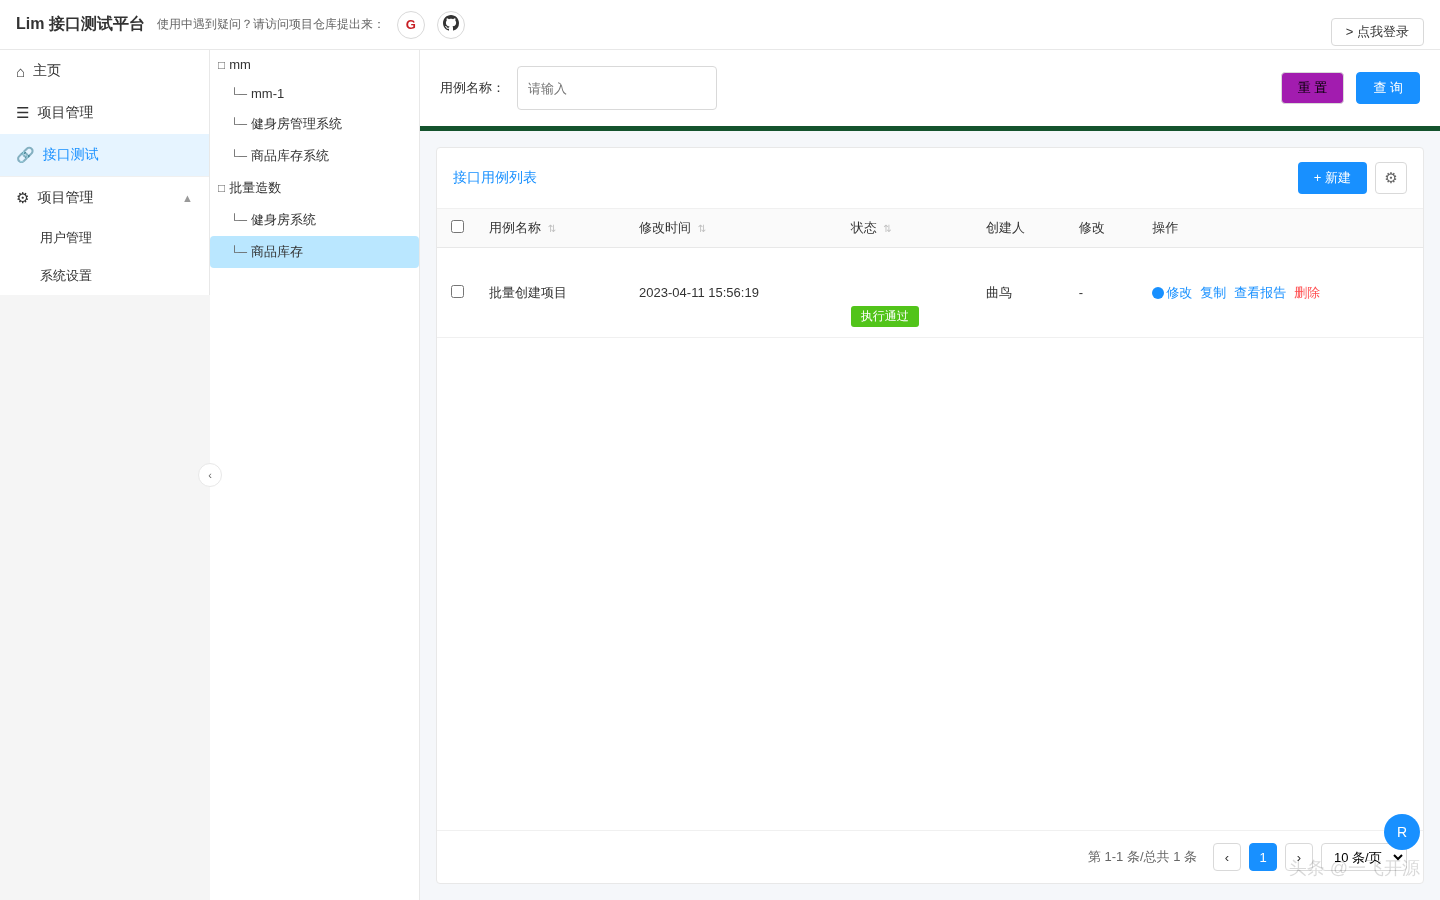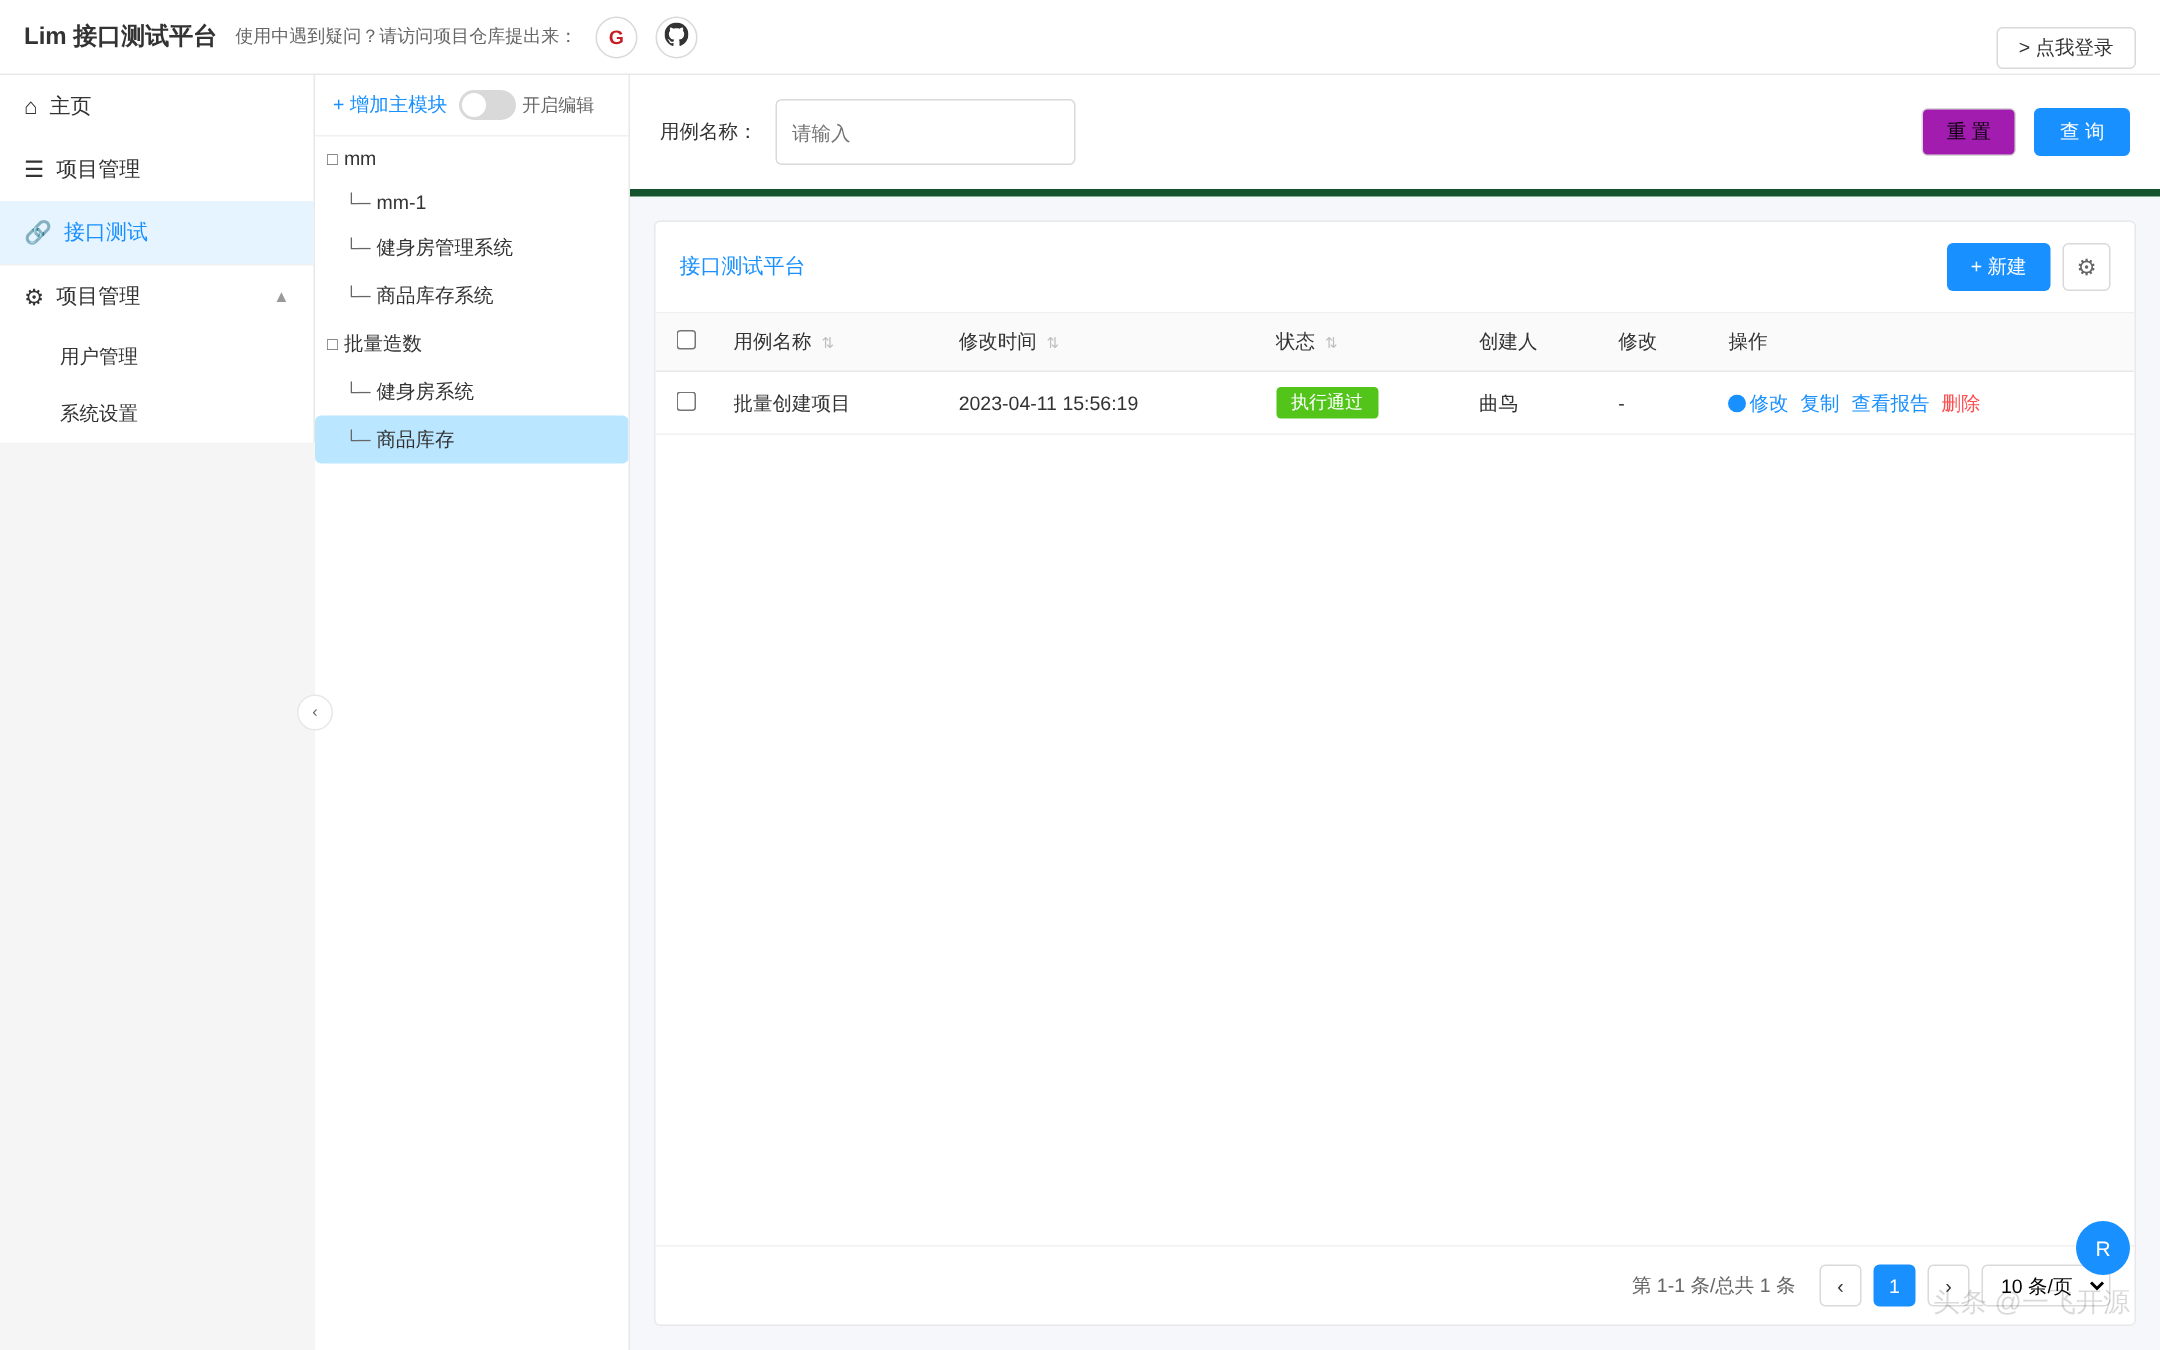--- a/index.html
+++ b/index.html
@@ -290,20 +290,21 @@
     tbody tr { border-bottom: 1px solid #f0f0f0; }
     tbody td { padding: 10px 12px; font-size: 13px; color: #333; }
 
     .checkbox-cell { width: 40px; text-align: center; }
     .status-badge {
       display: inline-block;
       padding: 2px 10px;
       border-radius: 3px;
       font-size: 12px;
       color: #fff;
+      margin-top: 48px;
     }
     .status-pass { background: #52c41a; }
     .action-links { display: flex; gap: 8px; align-items: center; }
     .action-link {
       color: #1890ff;
       cursor: pointer;
       font-size: 13px;
       display: flex; align-items: center; gap: 2px;
     }
     .action-link.danger { color: #ff4d4f; }
@@ -410,27 +411,20 @@
         </div>
         <div class="sidebar-sub-item">
           <span>系统设置</span>
         </div>
       </div>
     </div>
     <div class="sidebar-collapse-icon">‹</div>
   </div>
 
   <div class="tree-panel">
-    <div class="tree-toolbar">
-      <span class="add-module-btn">+ 增加主模块</span>
-      <div class="edit-toggle">
-        <div class="toggle-switch"></div>
-        <span class="toggle-label">开启编辑</span>
-      </div>
-    </div>
 
     <div class="tree-item tree-item-l1">
       <span class="tree-icon">□</span>
       <span>mm</span>
     </div>
     <div class="tree-item tree-item-l2">
       <span class="tree-icon">└─</span>
       <span>mm-1</span>
     </div>
     <div class="tree-item tree-item-l2">
@@ -459,21 +453,21 @@
 
     <div class="search-bar">
       <span class="search-label">用例名称：</span>
       <input class="search-input" type="text" placeholder="请输入" style="">
       <button class="reset-btn">重 置</button>
       <button class="query-btn">查 询</button>
     </div>
 
     <div class="table-section">
       <div class="table-header-bar">
-        <a class="view-api-link">接口测试平台</a>
+        <a class="view-api-link">接口用例列表</a>
         <button class="new-btn">+ 新建</button>
         <div class="settings-icon-btn">
           <span>⚙</span>
         </div>
       </div>
 
       <div class="data-table">
         <table>
           <thead>
             <tr>

